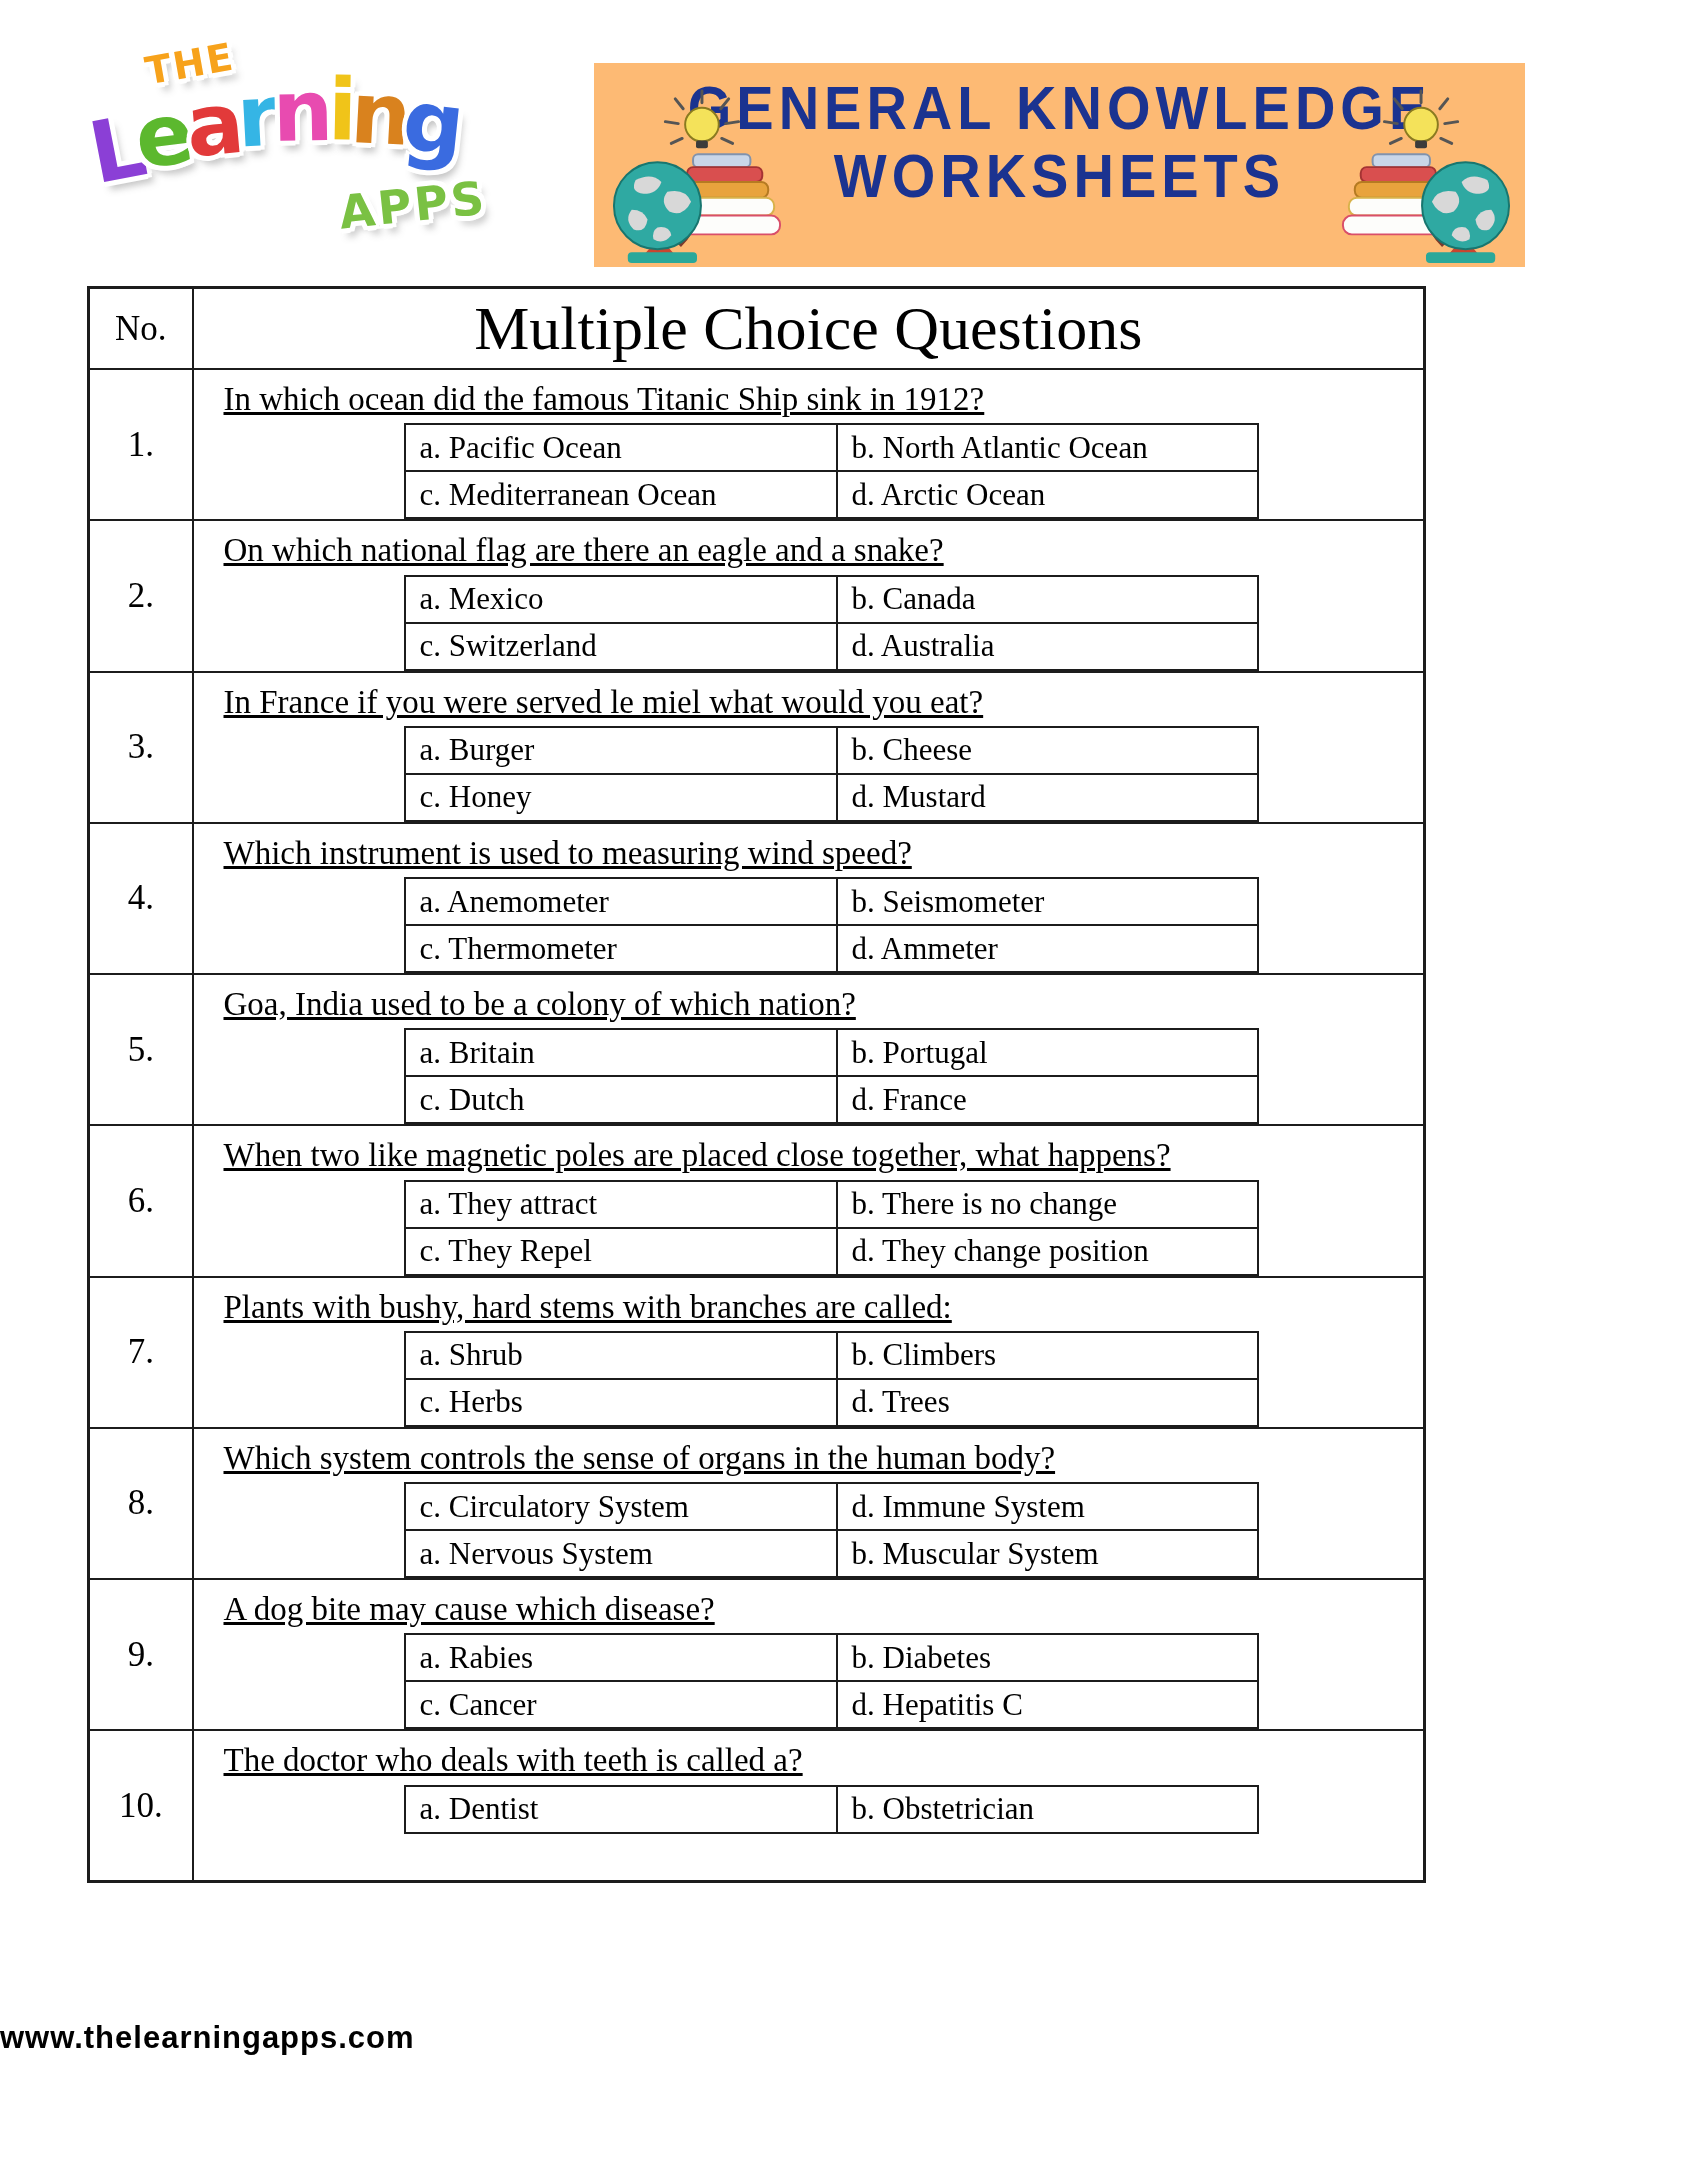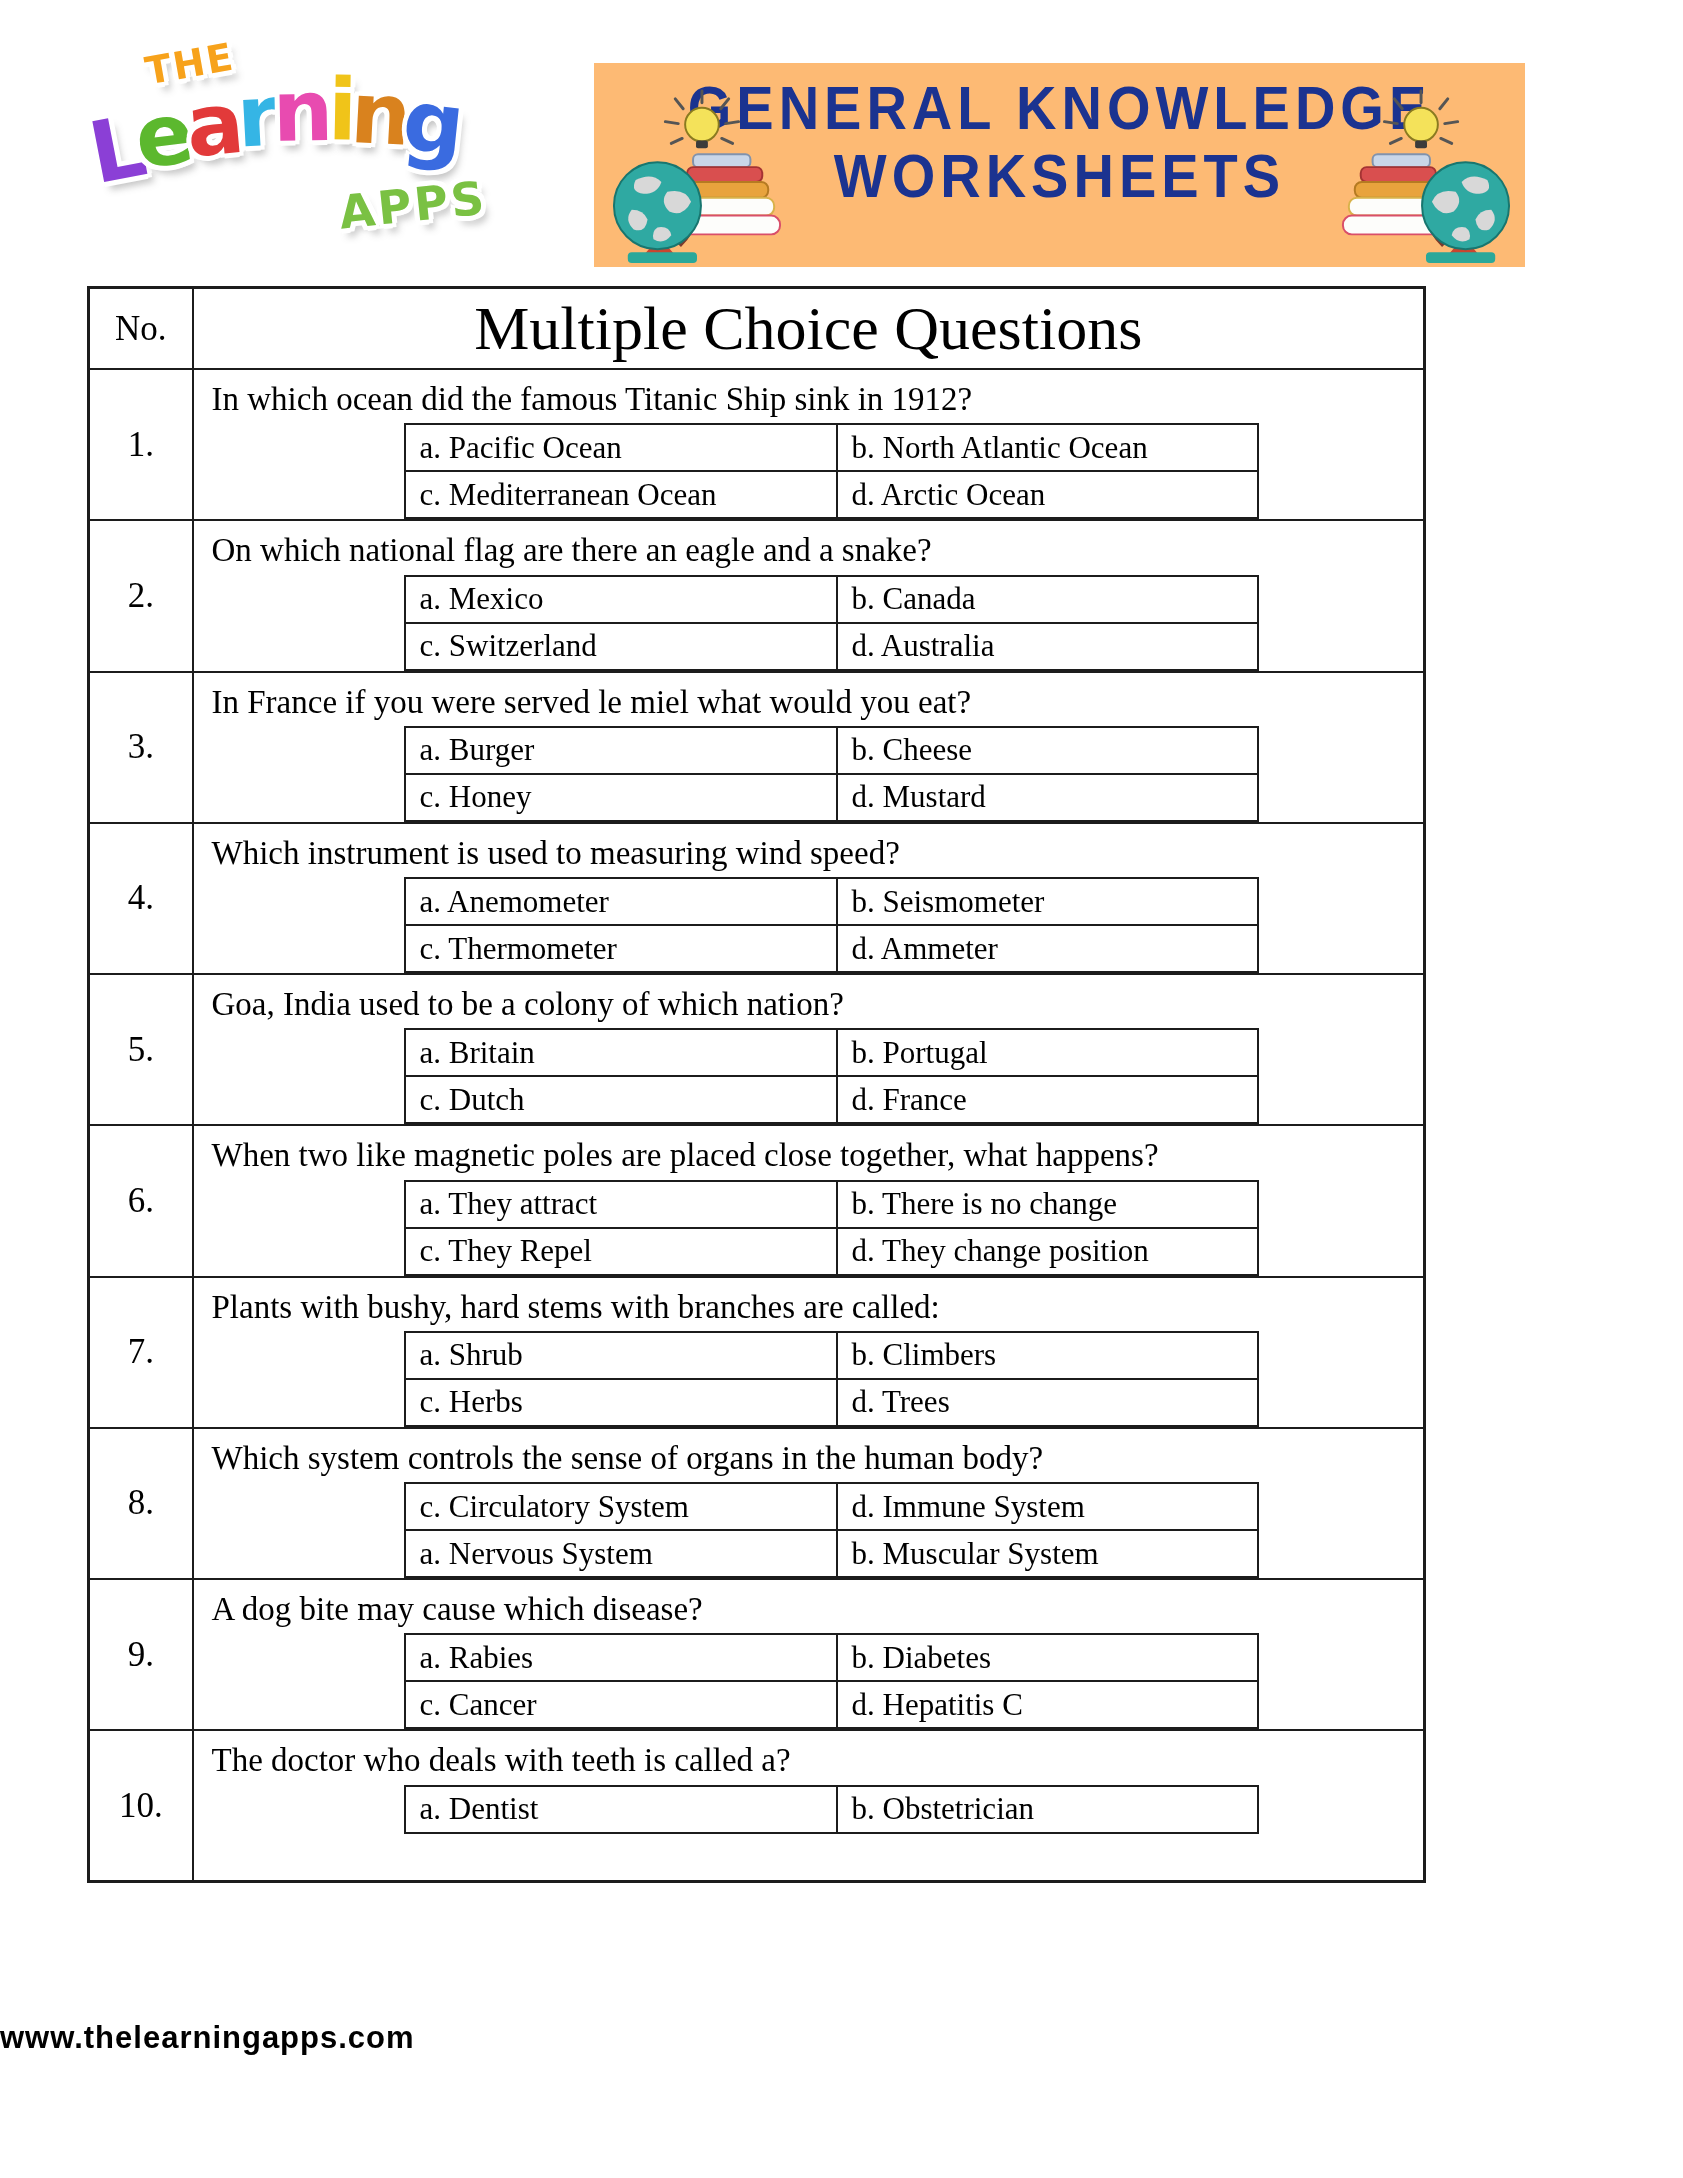--- a/index.html
+++ b/index.html
@@ -128,22 +128,23 @@
     vertical-align: middle;
     font-size: 35px;
     height: 147px;
   }
   td.q-cell {
     vertical-align: top;
     padding: 0;
   }
   .q-text {
     font-size: 33px;
-    padding: 9px 6px 2px 18px;
+    padding: 9px 6px 2px 30px;
     line-height: 1.25;
+    text-decoration: underline;
   }
   .opt-table {
     border-collapse: collapse;
     margin-left: 210px;
     margin-top: 1px;
     table-layout: fixed;
     width: 852px;
   }
   .opt-table td {
     border: 2px solid #1c1c1c;

